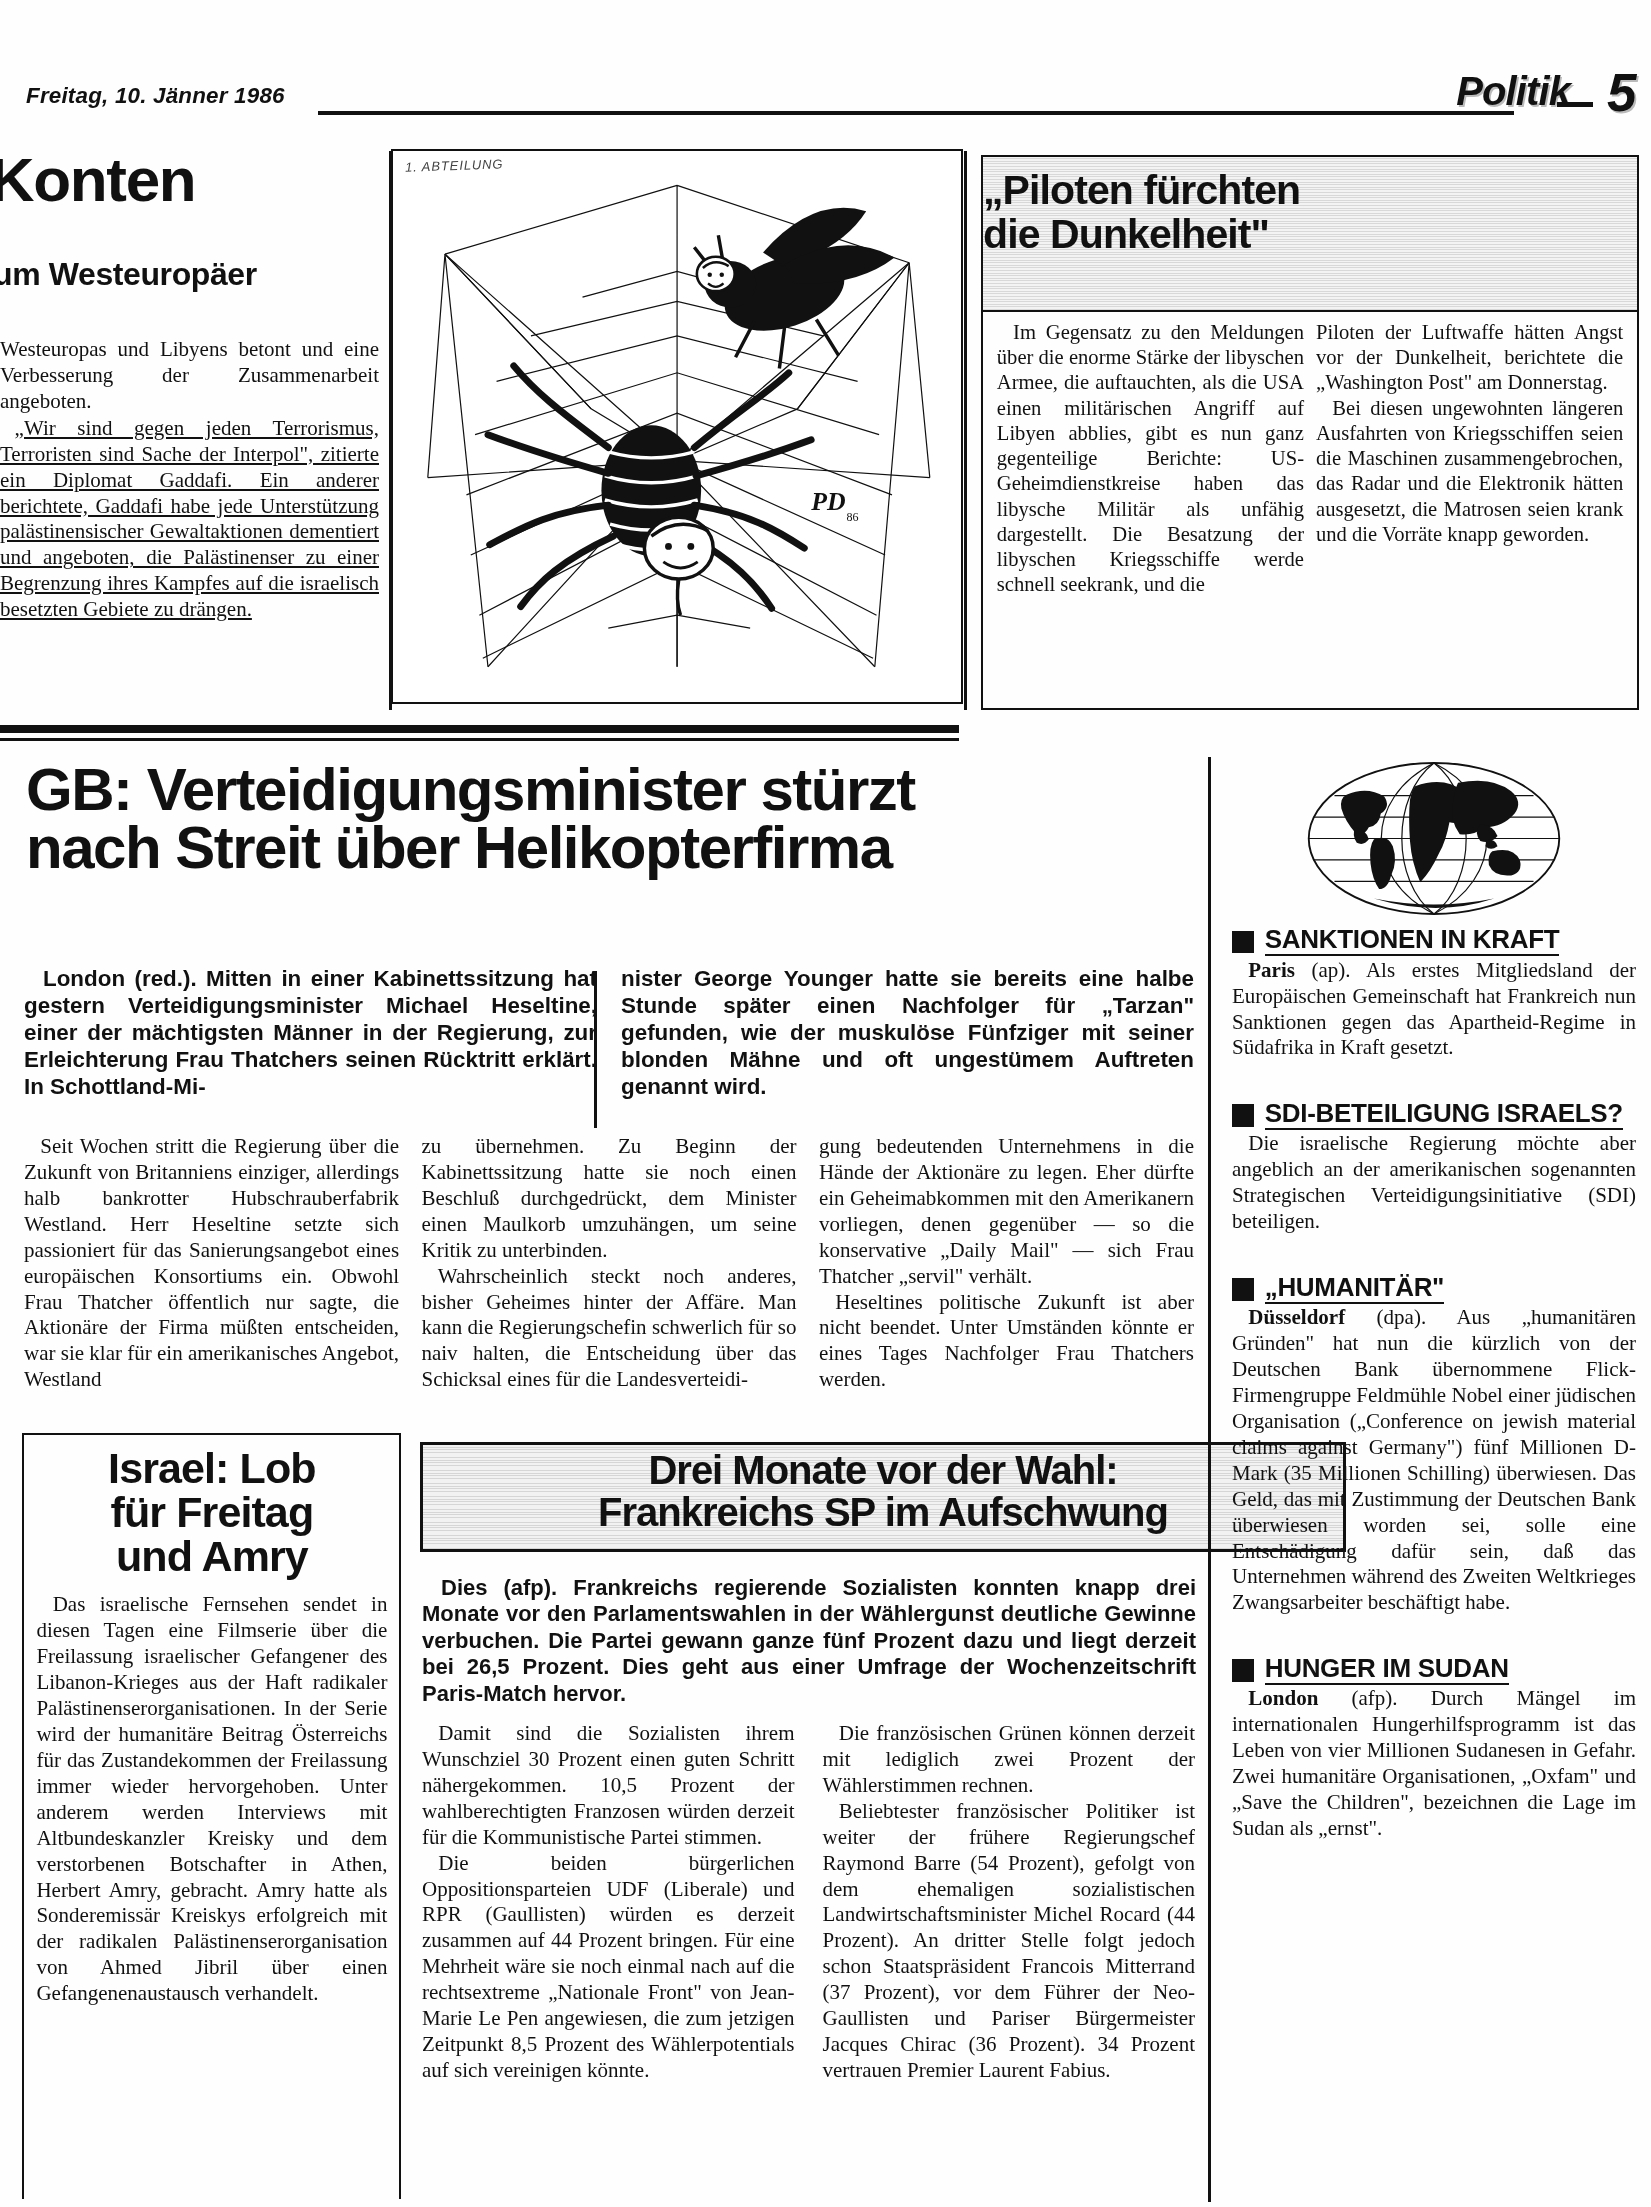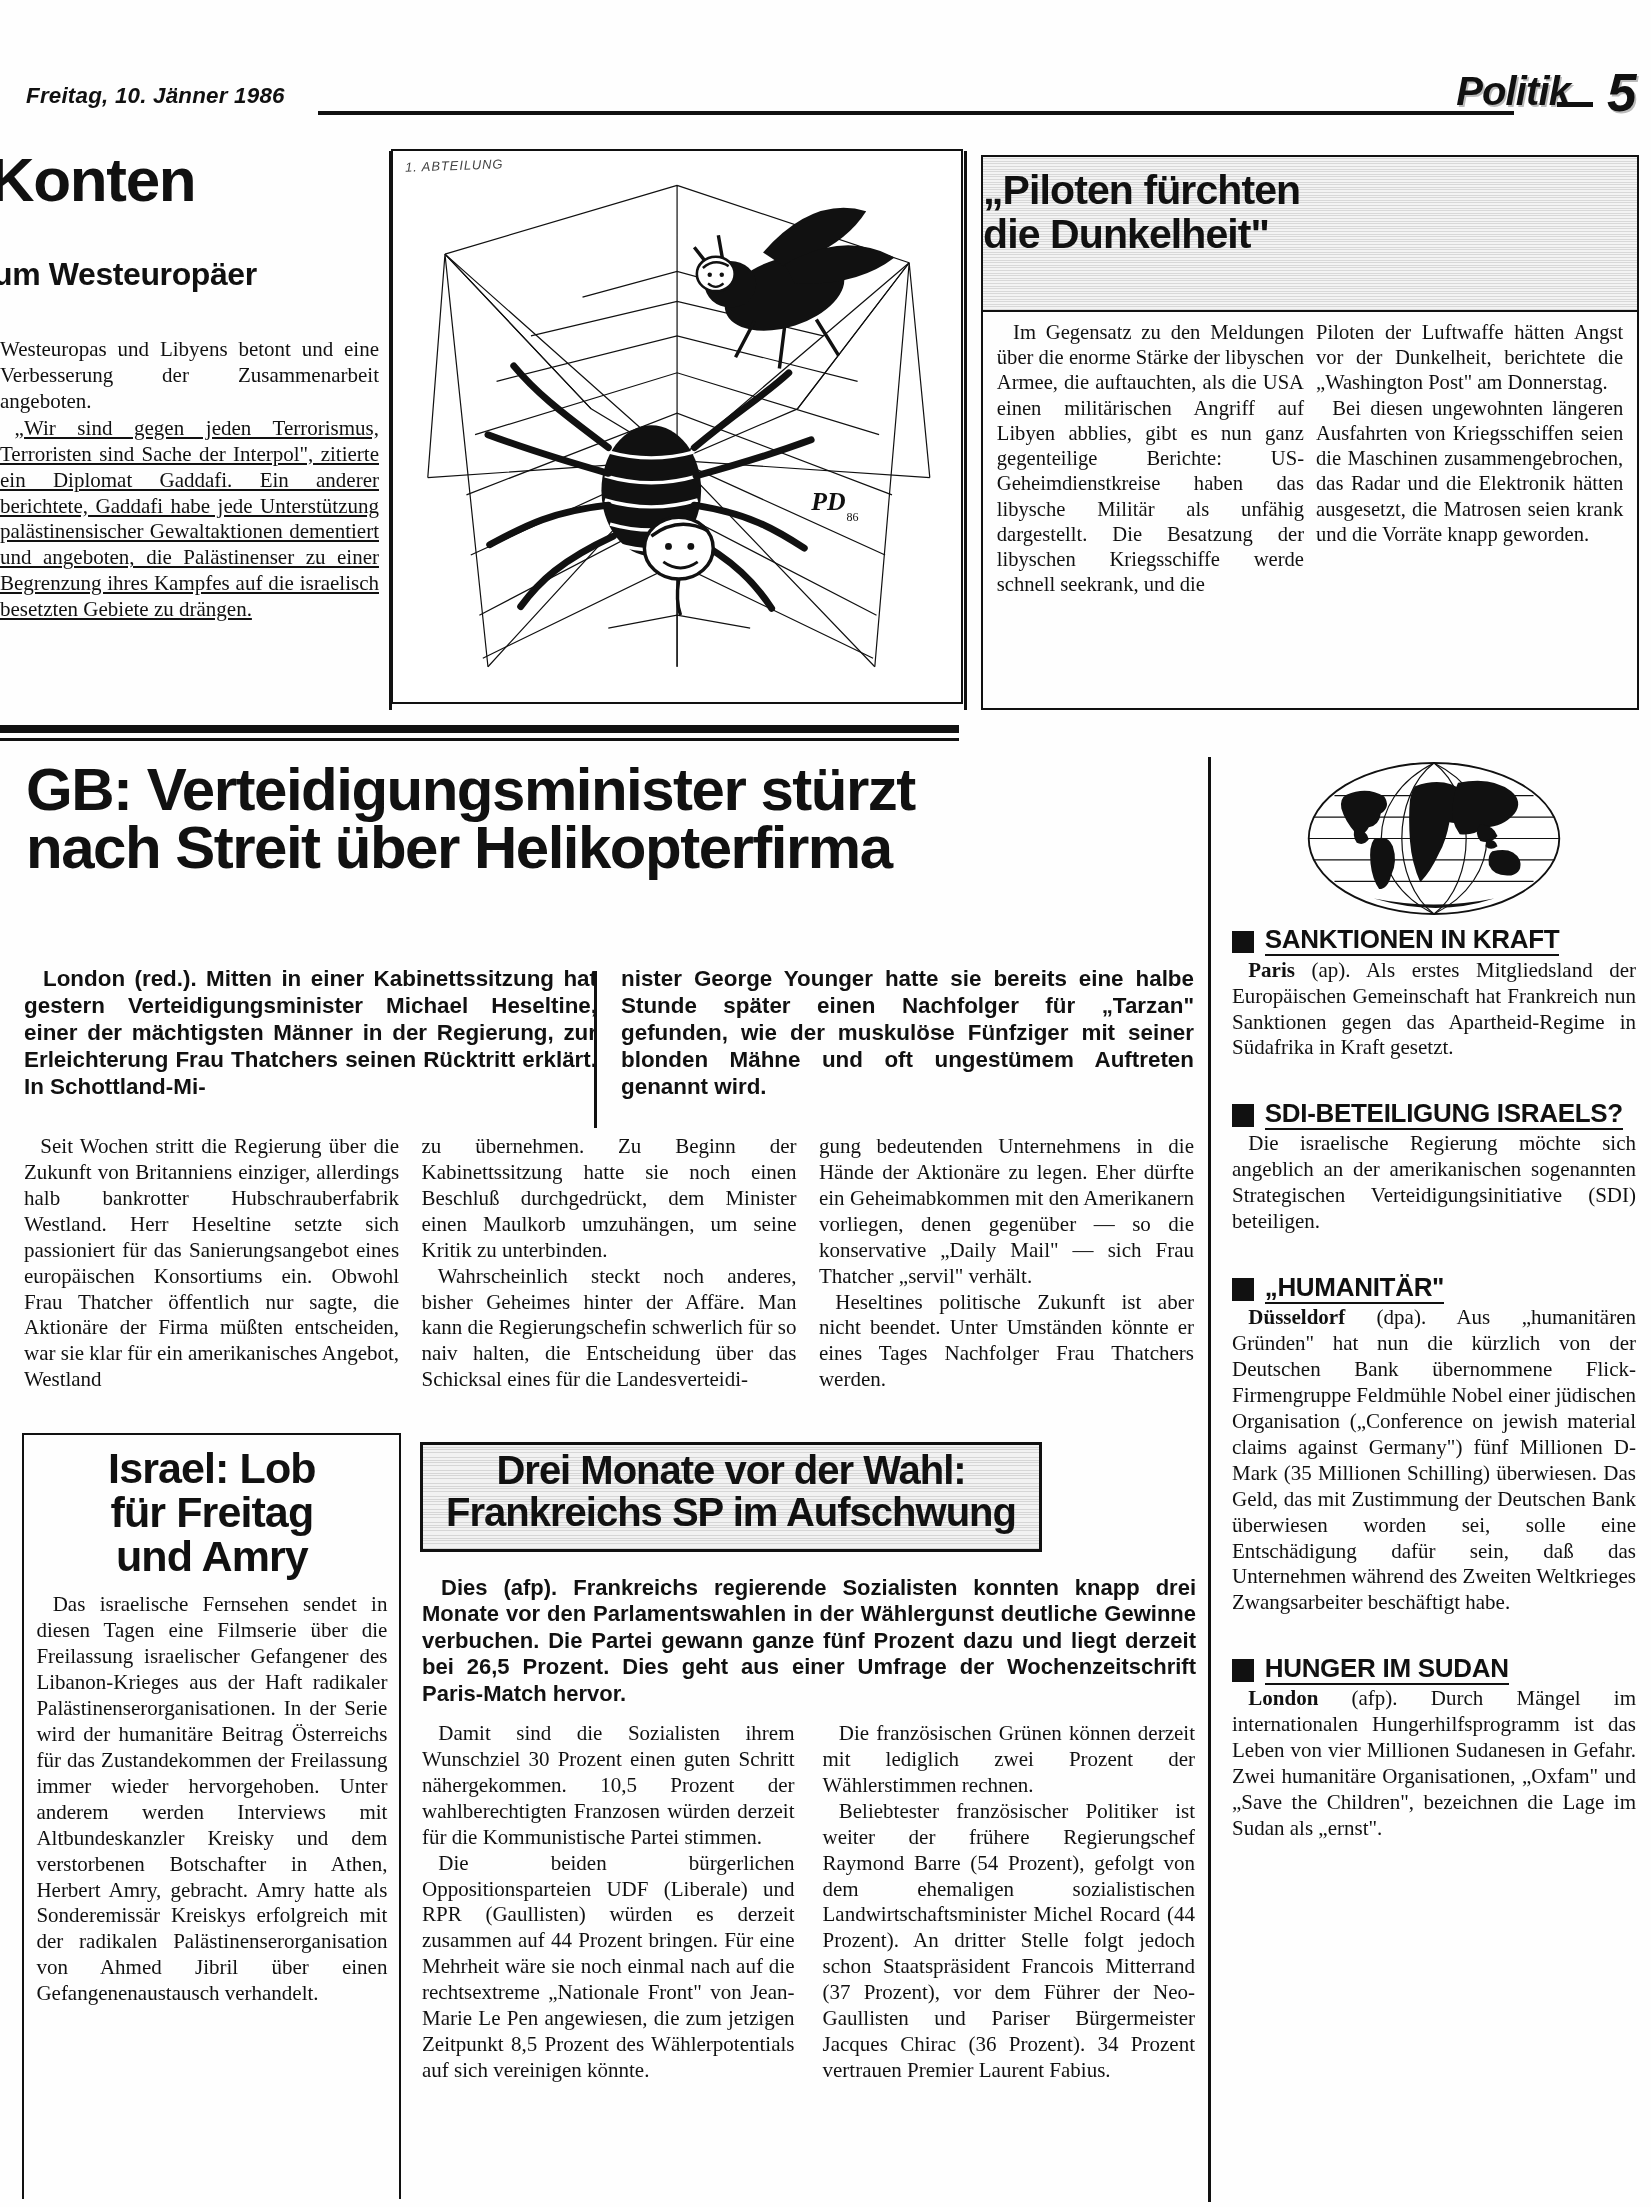--- a/index.html
+++ b/index.html
@@ -142,21 +142,21 @@
     letter-spacing:-0.9px;padding:12px 6.9px 0 6.9px;
   }
   .israel-body{
     padding:13.8px 12px 0 12px;
     font-size:21px;line-height:1.235;text-align:justify;
   }
   .israel-body p{margin:0;text-indent:16.3px;}
 
   
   .sp-box{
-    position:absolute;left:420px;top:1442px;width:622px;height:110px;
+    position:absolute;left:420px;top:1442px;width:926px;height:110px;
     border:3.4px solid #111;
     background:repeating-linear-gradient(0deg,#d6d6d6 0 0.9px,#f2f2f2 0.9px 2.6px);
     box-sizing:border-box;
   }
   .sp-box .t{
     font-family:"Liberation Sans",sans-serif;
     font-weight:bold;font-size:40px;line-height:1.04;text-align:center;
     letter-spacing:-1px;padding-top:5.2px;
   }
   .sp-lead{
@@ -410,21 +410,21 @@
     </div>
 
     <div class="sb-gap"></div>
 
     <div class="sb-item">
       <div class="sb-head">
         <div class="sb-square"></div>
         <div class="sb-title-wrap"><span class="sb-title">SDI-BETEILIGUNG ISRAELS?</span></div>
       </div>
       <div class="sb-text">
-        <p>Die israelische Regierung möchte sich angeblich an der amerikanischen sogenannten Strategischen Verteidigungsinitiative (SDI) beteiligen.</p>
+        <p>Die israelische Regierung möchte aber angeblich an der amerikanischen sogenannten Strategischen Verteidigungsinitiative (SDI) beteiligen.</p>
       </div>
     </div>
 
     <div class="sb-gap"></div>
 
     <div class="sb-item">
       <div class="sb-head">
         <div class="sb-square"></div>
         <div class="sb-title-wrap"><span class="sb-title">„HUMANITÄR"</span></div>
       </div>

